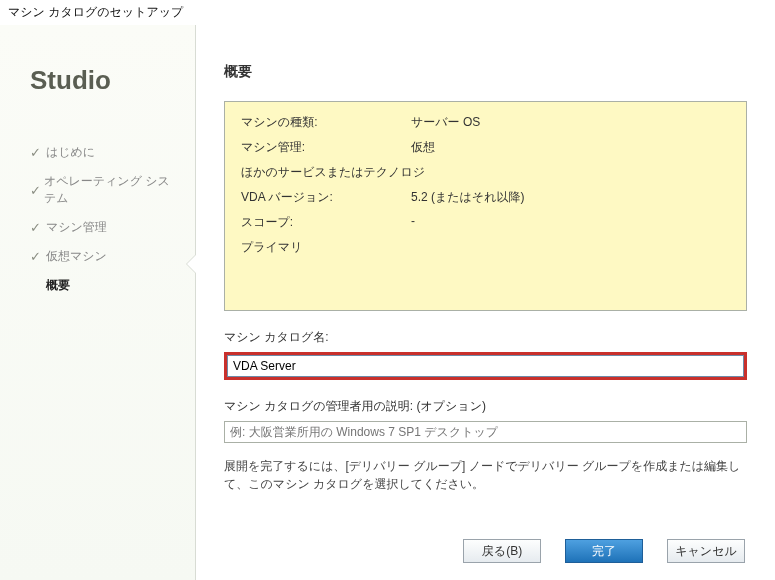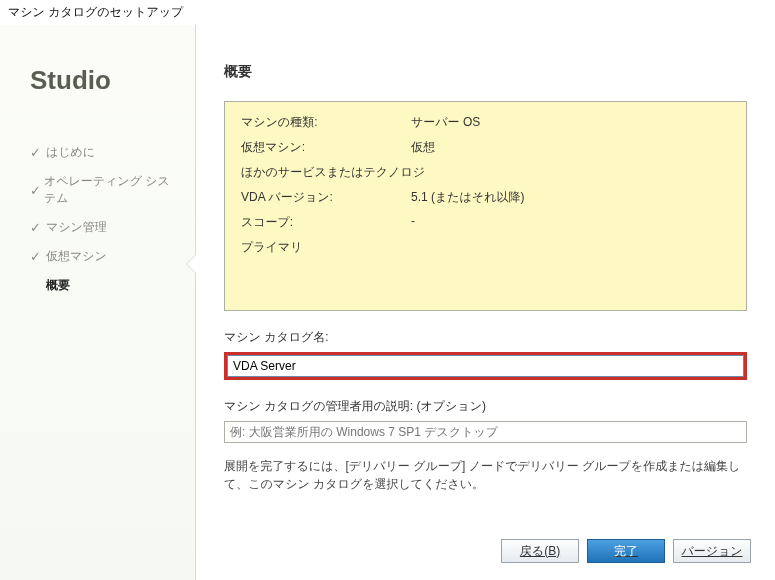--- a/index.html
+++ b/index.html
@@ -123,25 +123,24 @@
       color: #999;
     }
     .footnote {
       margin-top: 14px;
       font-size: 12px;
       color: #444;
       line-height: 1.5;
     }
     .button-bar {
       position: absolute;
-      right: 24px;
+      right: 30px;
       bottom: 18px;
       display: flex;
-      gap: 8px;
-      text-decoration: underline;
+      gap: 24px;
     }
     .btn {
       min-width: 78px;
       height: 24px;
       border: 1px solid #9aa3ab;
       background: linear-gradient(#fdfefe,#e6ebef);
       font-size: 12px;
       color: #333;
       cursor: pointer;
       font-family: inherit;
@@ -188,29 +187,29 @@
     <div class="pointer"></div>
 
     <div class="section-title">概要</div>
 
     <div class="summary-box">
       <div class="summary-row">
         <div class="label">マシンの種類:</div>
         <div class="value">サーバー OS</div>
       </div>
       <div class="summary-row">
-        <div class="label">仮想マシン:</div>
+        <div class="label">マシン管理:</div>
         <div class="value">仮想</div>
       </div>
       <div class="summary-row">
         <div class="value">ほかのサービスまたはテクノロジ</div>
       </div>
       <div class="summary-row">
         <div class="label">VDA バージョン:</div>
-        <div class="value">5.1 (またはそれ以降)</div>
+        <div class="value">5.2 (またはそれ以降)</div>
       </div>
       <div class="summary-row">
         <div class="label">スコープ:</div>
         <div class="value">-</div>
       </div>
       <div class="summary-row">
         <div class="value">プライマリ</div>
       </div>
     </div>
 
@@ -220,16 +219,16 @@
     </div>
 
     <div class="field-label">マシン カタログの管理者用の説明: (オプション)</div>
     <input class="desc-input" type="text" placeholder="例: 大阪営業所用の Windows 7 SP1 デスクトップ" style="">
 
     <div class="footnote">展開を完了するには、[デリバリー グループ] ノードでデリバリー グループを作成または編集して、このマシン カタログを選択してください。</div>
 
     <div class="button-bar">
       <button class="btn">戻る(B)</button>
       <button class="btn primary">完了</button>
-      <button class="btn">バージョン</button>
+      <button class="btn">キャンセル</button>
     </div>
   </div>
 </div>
 
 </body></html>

